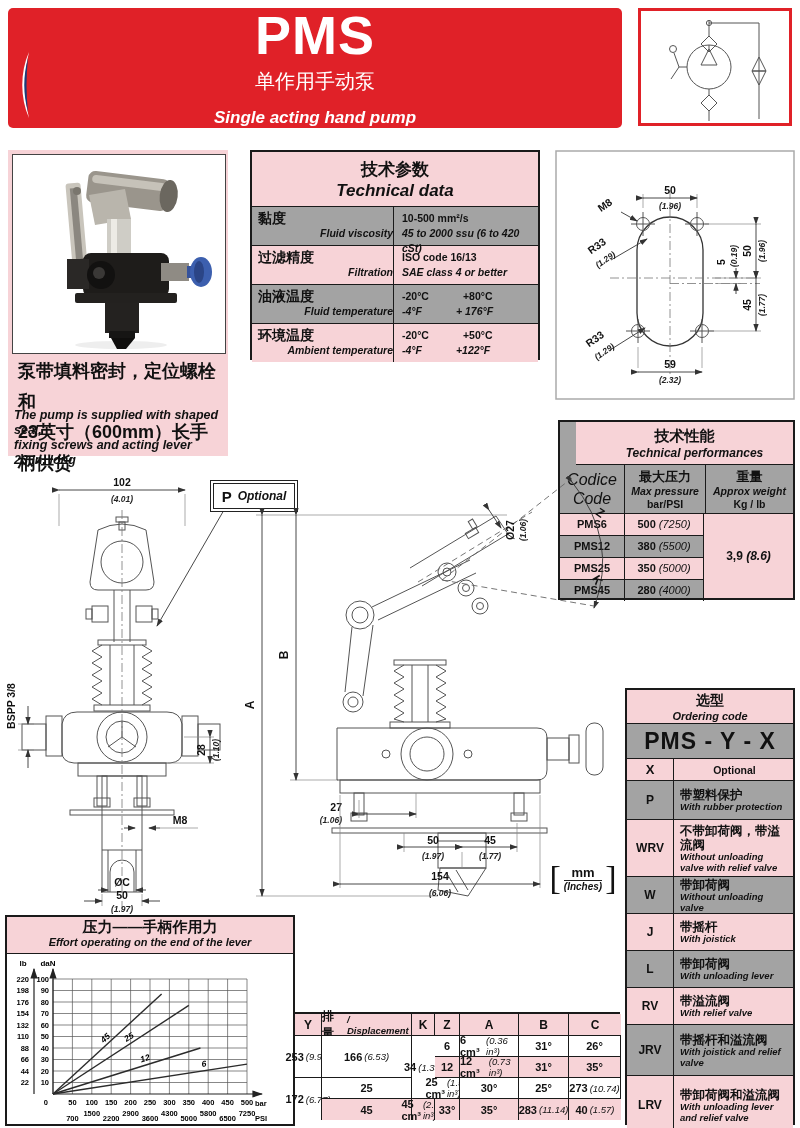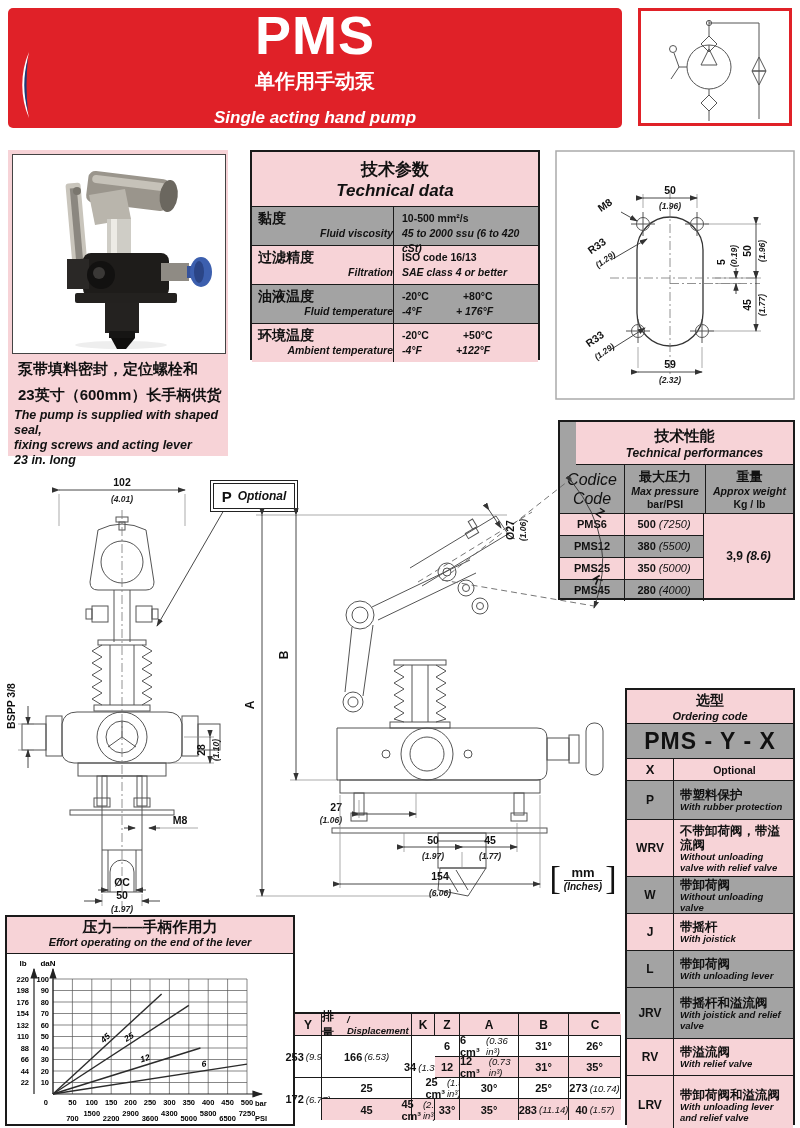--- a/index.html
+++ b/index.html
@@ -5,27 +5,27 @@
   html,body{margin:0;padding:0;background:#fff;}
   #page{position:relative;width:800px;height:1128px;background:#fff;overflow:hidden;
         font-family:"Liberation Sans",sans-serif;color:#111;}
   .abs{position:absolute;box-sizing:border-box;}
   .it{font-style:italic;}
   .b{font-weight:bold;}
   
   #banner{left:8px;top:8px;width:614px;height:120px;background:#E02128;border-radius:5px;
           display:flex;flex-direction:column;align-items:center;justify-content:center;color:#fff;}
   #banner .t1{font-size:54px;font-weight:bold;line-height:1;letter-spacing:1px;}
-  #banner .t2{font-size:20px;font-weight:bold;margin-top:6px;}
+  #banner .t2{font-size:20px;font-weight:normal;margin-top:6px;}
   #banner .t3{font-size:17px;font-weight:bold;font-style:italic;margin-top:13px;}
   #symbolbox{left:638px;top:8px;width:154px;height:118px;background:#fff;border:3px solid #E02128;}
   
   #leftpanel{left:8px;top:150px;width:220px;height:306px;background:#F7D3D7;}
   #photobox{position:absolute;left:4px;top:4px;width:212px;height:198px;background:#fff;border:1px solid #444;}
-  #introzh{position:absolute;left:10px;top:206px;width:205px;font-size:15px;font-weight:bold;line-height:1.7;}
+  #introzh{position:absolute;left:10px;top:206px;width:205px;font-size:18px;font-weight:bold;line-height:1.7;}
   #introen{position:absolute;left:6px;top:258px;width:210px;font-size:12.5px;font-weight:bold;font-style:italic;line-height:1.2;}
   
   .tbl{border:2px solid #1a1a1a;background:#a3a3a3;}
   .pink{background:#F7D3D7;}
   .thead{text-align:center;border-bottom:1.5px solid #1a1a1a;}
   
   #techdata{left:250px;top:150px;width:290px;height:210px;}
   #techdata .thead{height:54px;display:flex;flex-direction:column;justify-content:center;}
   #techdata .thead .zh{font-size:17px;font-weight:bold;}
   #techdata .thead .en{font-size:17px;font-weight:bold;font-style:italic;}
@@ -582,32 +582,32 @@
           <span class="en">With joistick</span>
         </div>
     </div>
     <div class="orow" style="height:36px">
       <div class="ocode">L</div>
       <div class="olab">
           <span class="zh">带卸荷阀</span>
           <span class="en">With unloading lever</span>
         </div>
     </div>
+    <div class="orow pink" style="height:36px">
+      <div class="ocode">RV</div>
+      <div class="olab">
+          <span class="zh">带溢流阀</span>
+          <span class="en">With relief valve</span>
+        </div>
+    </div>
     <div class="orow" style="height:50px">
       <div class="ocode">JRV</div>
       <div class="olab">
           <span class="zh">带摇杆和溢流阀</span>
           <span class="en">With joistick and relief valve</span>
-        </div>
-    </div>
-    <div class="orow pink" style="height:36px">
-      <div class="ocode">RV</div>
-      <div class="olab">
-          <span class="zh">带溢流阀</span>
-          <span class="en">With relief valve</span>
         </div>
     </div>
     <div class="orow pink" style="height:58px">
       <div class="ocode">LRV</div>
       <div class="olab">
           <span class="zh">带卸荷阀和溢流阀</span>
           <span class="en">With unloading lever and relief valve</span>
         </div>
     </div>
   </div>

